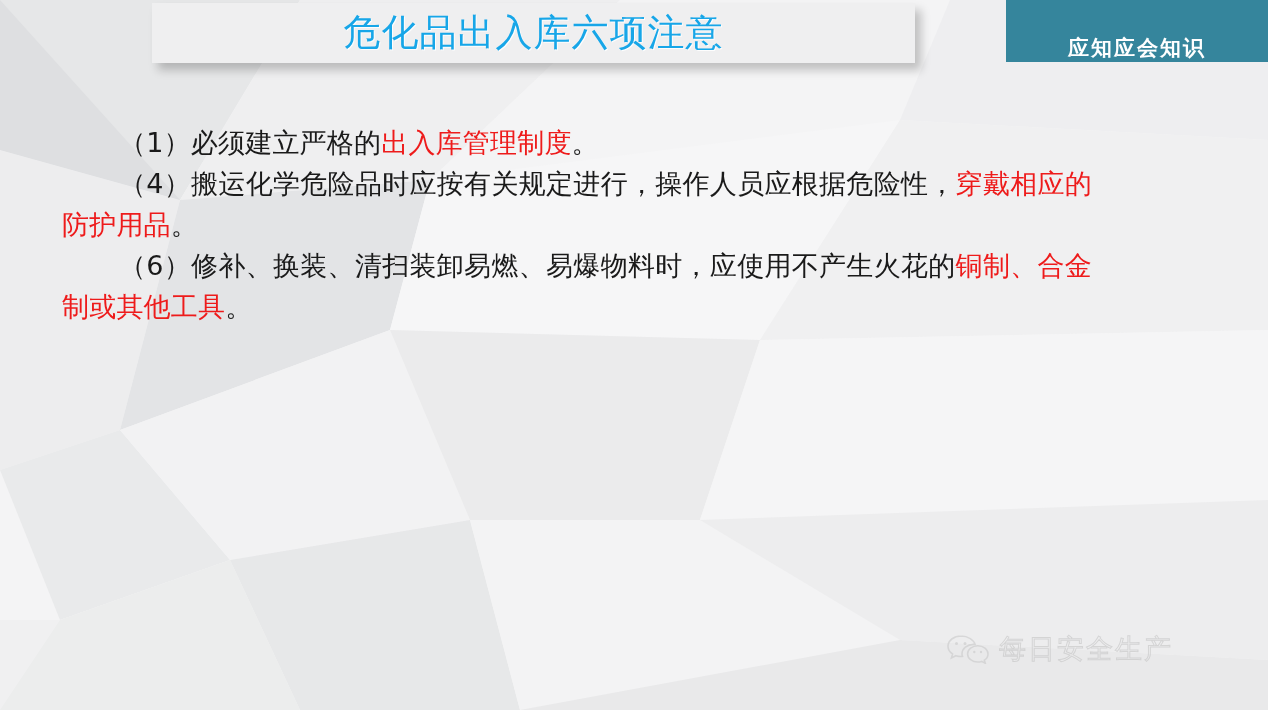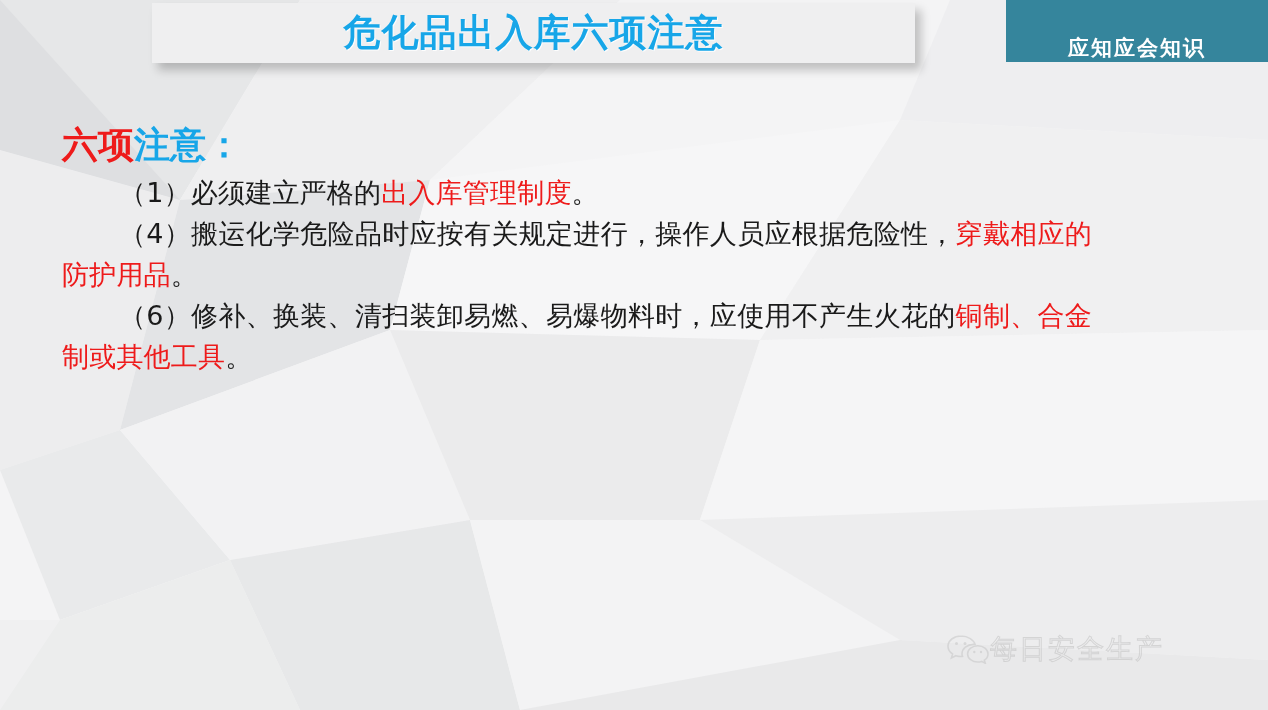--- a/index.html
+++ b/index.html
@@ -34,21 +34,21 @@
     height: 60px;
     background: #efeff0;
     box-shadow: 6px 7px 9px rgba(0,0,0,0.22);
     display: flex;
     align-items: center;
     justify-content: center;
   }
   .title-text {
     font-family: "DejaVu Sans", "Liberation Sans", sans-serif;
     font-size: 37px;
-    font-weight: bold;
+    font-weight: normal;
     color: #17a6e8;
     letter-spacing: 1px;
     text-shadow: 1px 1px 0 rgba(255,255,255,0.85);
     white-space: nowrap;
   }
 
   
   .corner-tag {
     position: absolute;
     left: 1006px;
@@ -100,20 +100,21 @@
   .item .red      { color: #ee1b1b; }
   .item .red-bold { color: #ee1b1b; font-weight: bold; }
 
   
   .watermark {
     position: absolute;
     left: 946px;
     top: 631px;
     display: flex;
     align-items: center;
+    gap: 9px;
     opacity: 0.5;
   }
   .wm-text {
     font-family: "DejaVu Serif", "Liberation Serif", serif;
     font-size: 27px;
     color: transparent;
     -webkit-text-stroke: 1px #bcbcbc;
     letter-spacing: 2px;
     white-space: nowrap;
   }
@@ -148,23 +149,20 @@
 
   <div class="title-banner">
     <div class="title-text">危化品出入库六项注意</div>
   </div>
 
   <div class="corner-tag">
     <div class="corner-tag-text">应知应会知识</div>
   </div>
 
   <div class="content">
-    <div class="heading">
-      <span class="hr">六项</span><span class="hb">注意：</span>
-    </div>
     <div id="notice-list">
         <div class="item"><span>（1）</span><span>必须建立严格的</span><span class="red">出入库管理制度</span><span>。</span></div>
         <div class="item"><span>（4）</span><span>搬运化学危险品时应按有关规定进行，操作人员应根据危险性，</span><span class="red">穿戴相应的防护用品</span><span>。</span></div>
         <div class="item"><span>（6）</span><span>修补、换装、清扫装卸易燃、易爆物料时，应使用不产生火花的</span><span class="red">铜制、合金制或其他工具</span><span>。</span></div>
       </div>
   </div>
 
   <div class="watermark">
     <svg width="44" height="30" viewBox="0 0 44 30">
       <path d="M15 2C7.8 2 2 6.6 2 12.2c0 3.1 1.8 5.9 4.6 7.8L5.4 24l4.5-2.3c1.6.5 3.3.8 5.1.8.5 0 1 0 1.5-.1-.3-.8-.5-1.7-.5-2.6 0-5.2 5.2-9.4 11.6-9.4.5 0 1 0 1.5.1C28 6 22.1 2 15 2z" fill="none" stroke="#c3c3c3" stroke-width="1.6"></path>

